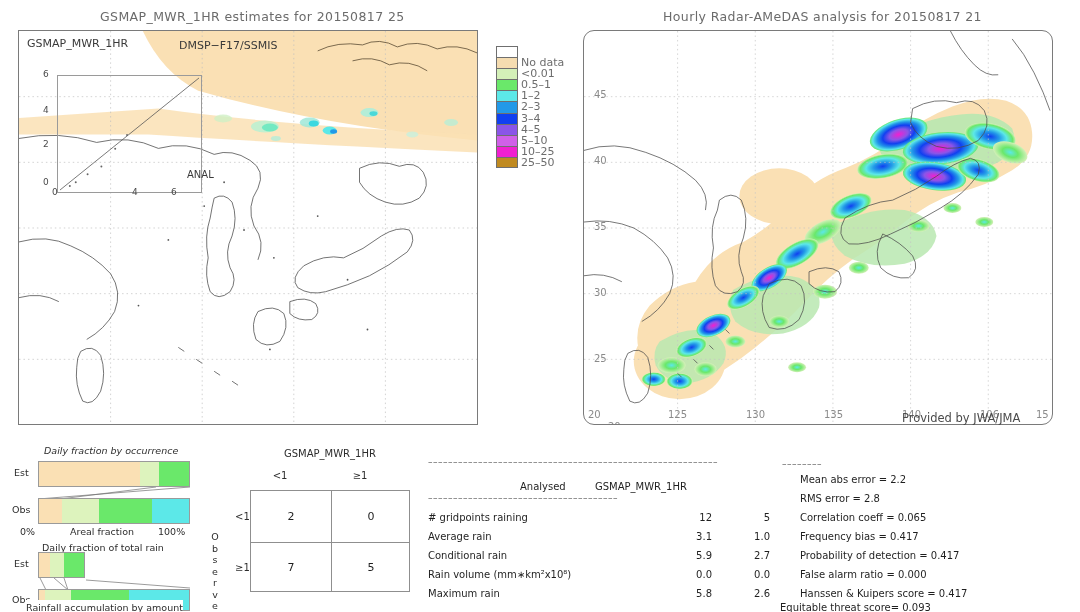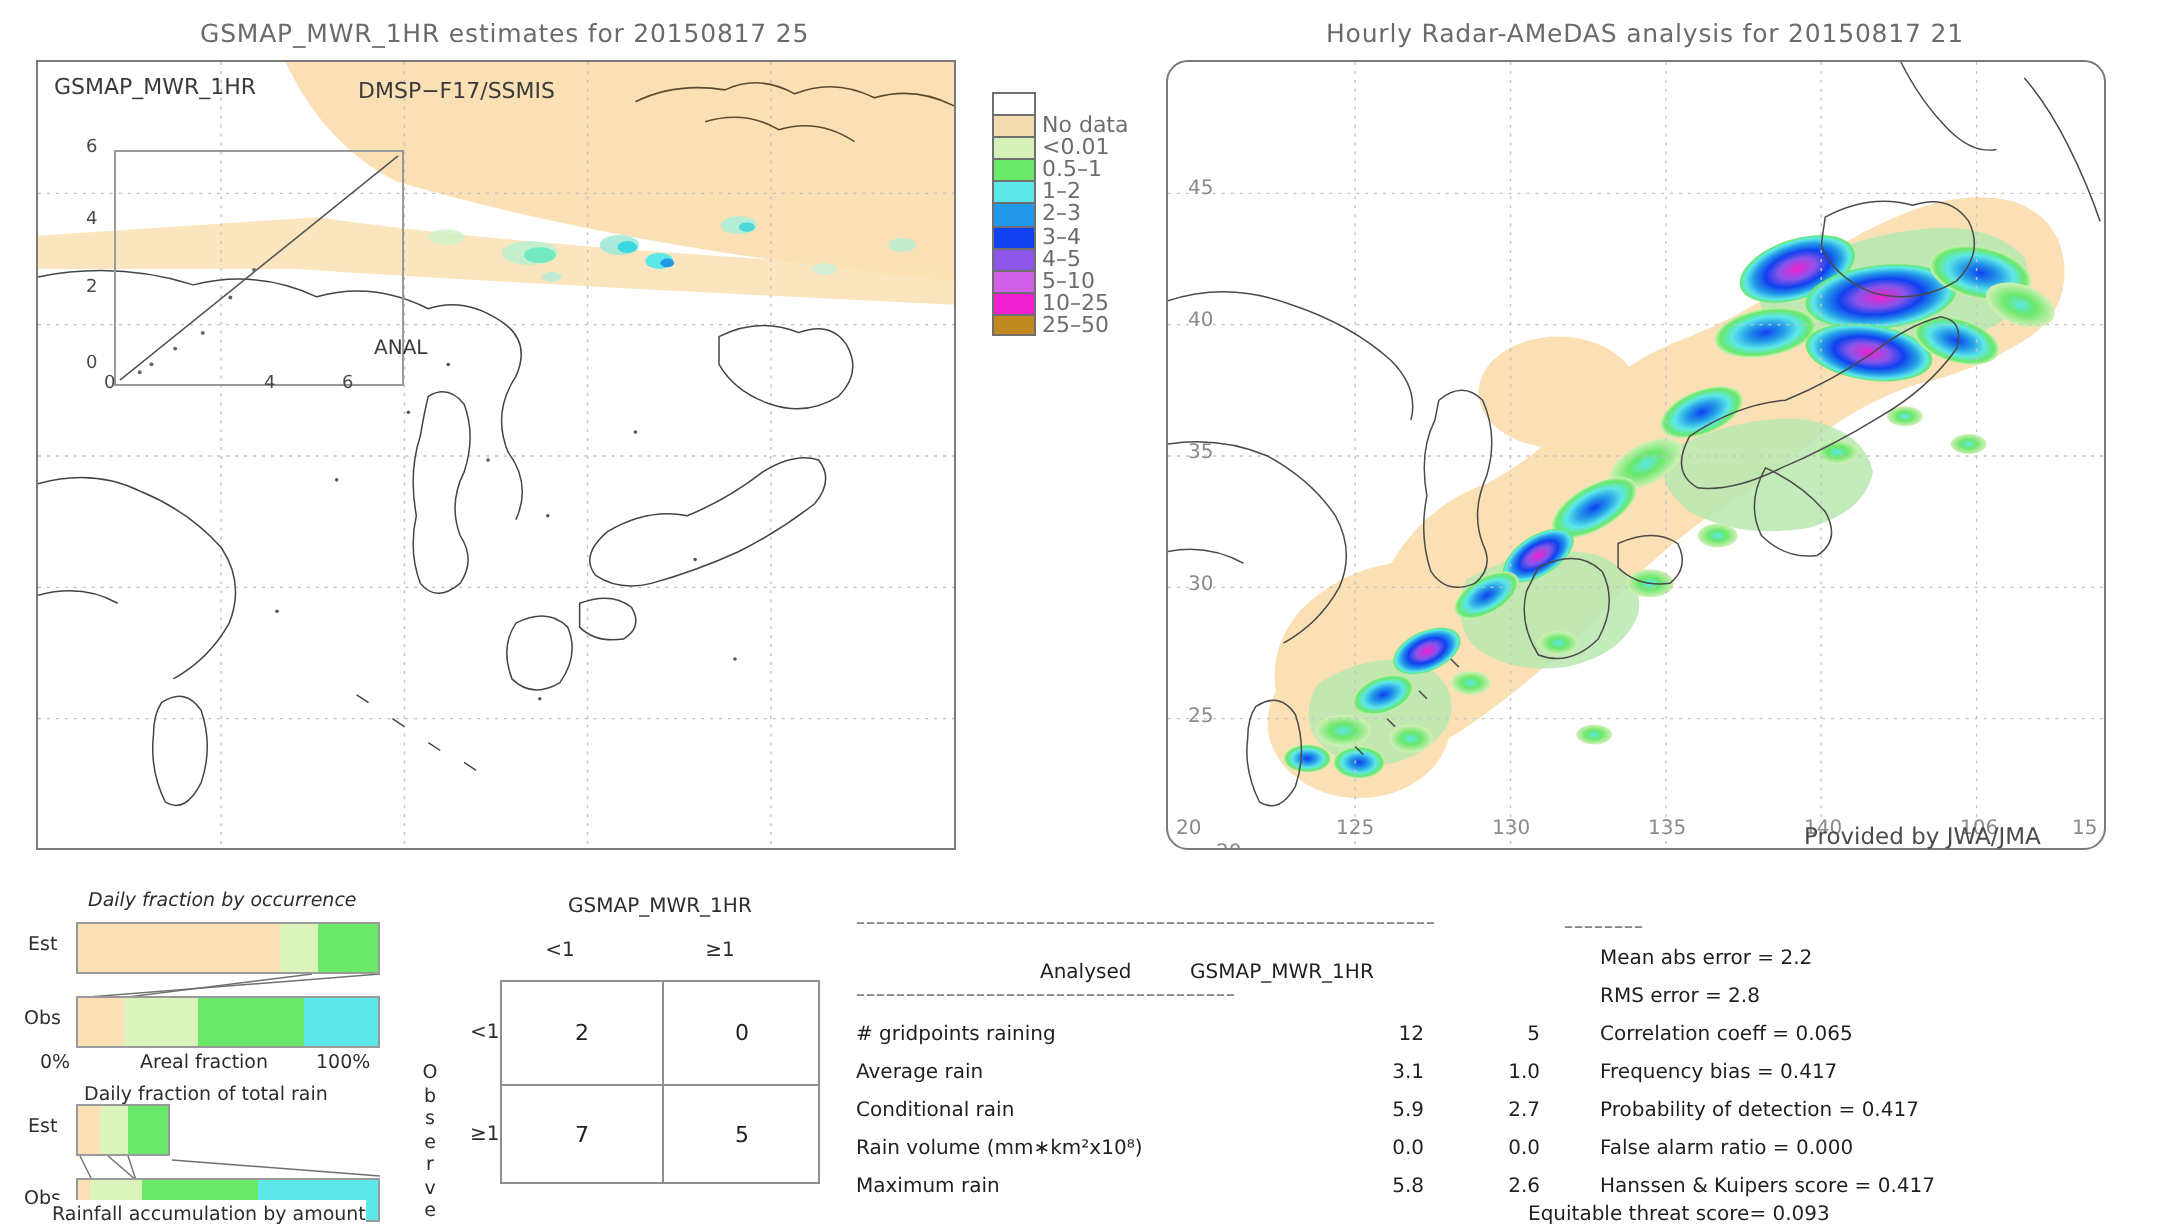--- a/index.html
+++ b/index.html
@@ -539,15 +539,15 @@
 </div>
 
 <div class="dash" style="left:782px; top:459px; font-size:9px; color:#555;">––––––––</div>
 <div class="st" style="left:800px; top:474px;">Mean abs error = 2.2</div>
 <div class="st" style="left:800px; top:493px;">RMS error = 2.8</div>
 <div class="st" style="left:800px; top:512px;">Correlation coeff = 0.065</div>
 <div class="st" style="left:800px; top:531px;">Frequency bias = 0.417</div>
 <div class="st" style="left:800px; top:550px;">Probability of detection = 0.417</div>
 <div class="st" style="left:800px; top:569px;">False alarm ratio = 0.000</div>
 <div class="st" style="left:800px; top:588px;">Hanssen &amp; Kuipers score = 0.417</div>
-<div class="st" style="left:764px; top:602px;">Equitable threat score= 0.093</div>
+<div class="st" style="left:780px; top:602px;">Equitable threat score= 0.093</div>
 
 </div>
 
 </body></html>

